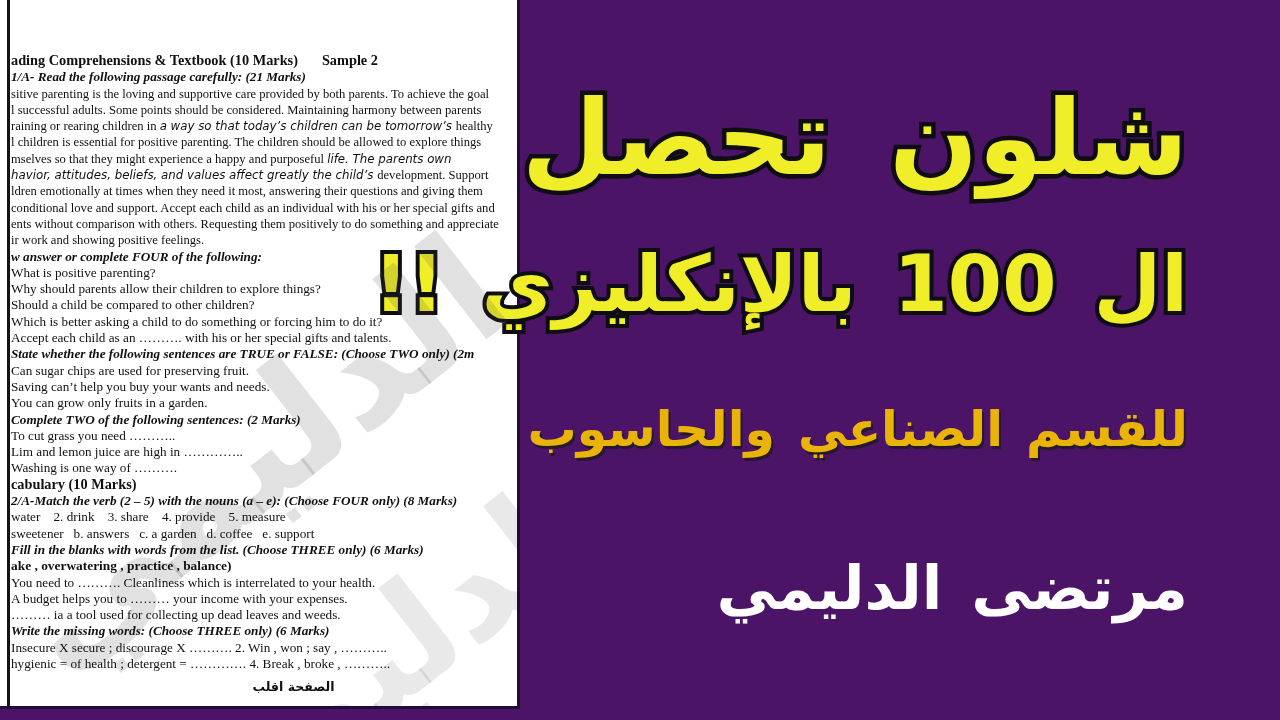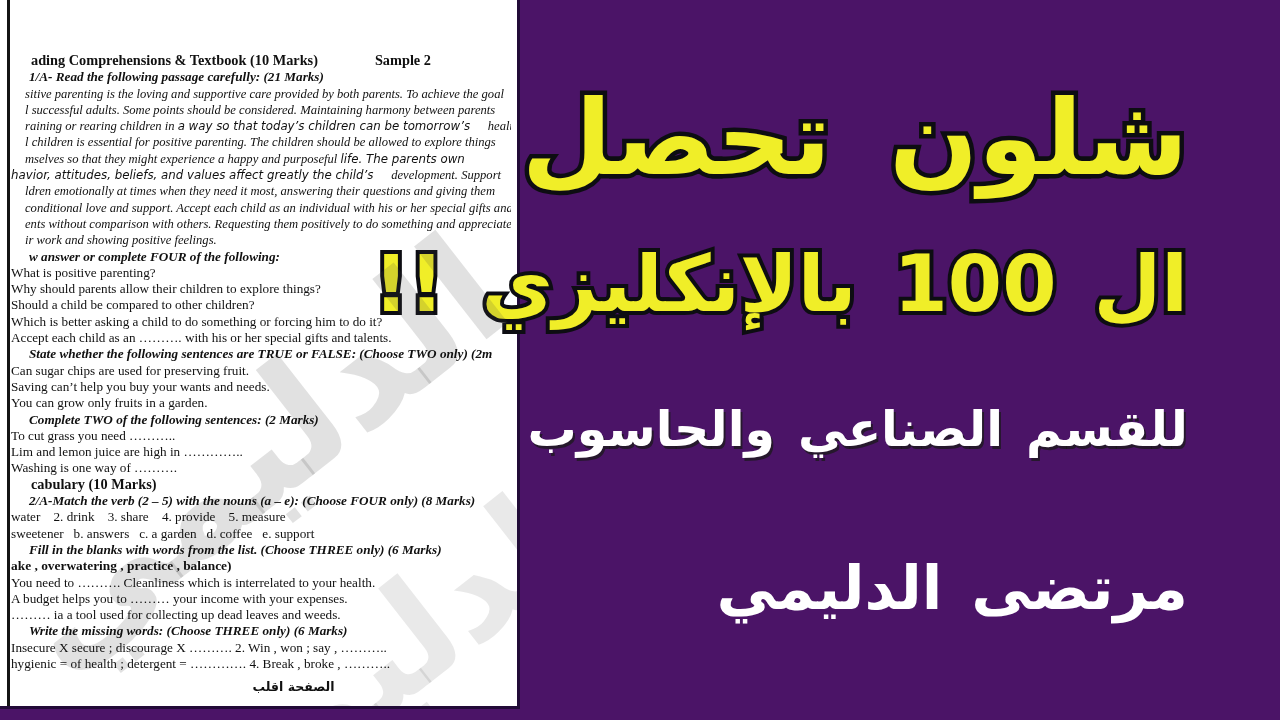--- a/index.html
+++ b/index.html
@@ -44,27 +44,27 @@
   .wm2 { left: 120px; top: 760px; font-size: 140px; transform: rotate(-38deg); color: rgba(70,70,70,0.12); }
 
   .doc {
     position: absolute;
     left: 11px; top: 52px; right: 6px;
     z-index: 2;
     color: #101010;
     overflow: hidden;
   }
   .line { height: 16.3px; line-height: 16.3px; white-space: pre; }
-  .seg.h1  { font-weight: bold; font-size: 14.3px; margin-left: 20px; }
+  .seg.h1  { font-weight: bold; font-size: 14.3px; }
   .seg.b   { font-weight: bold; font-size: 13.4px; margin-top: 38px; }
-  .seg.bi  { font-weight: bold; font-style: italic; font-size: 13.2px; padding-left: 18px; }
-  .seg.it  { font-style: italic; font-size: 12.6px; margin-left: 14px; }
+  .seg.bi  { font-weight: bold; font-style: italic; font-size: 13.2px; }
+  .seg.it  { font-size: 12.6px; }
   .seg.si  { font-style: italic; font-size: 11.8px; font-family: "DejaVu Sans", sans-serif; }
   .seg.reg { font-size: 13.2px; text-align: right; }
-  .seg.tab { margin-left: 57px; }
+  .seg.tab { margin-left: 24px; }
 
   .page-footer {
     position: absolute;
     left: 0; right: 0; top: 679px;
     z-index: 2;
     text-align: center;
     padding-left: 70px;
     direction: rtl;
     font-family: "DejaVu Sans", sans-serif;
     font-weight: bold;
@@ -101,21 +101,21 @@
     line-height: 1.3;
     color: #F0EE28;
     -webkit-text-stroke: 8px #0D0D12;
     paint-order: stroke fill;
     word-spacing: 10px;
   }
   .subtitle {
     top: 396px;
     font-size: 49px;
     line-height: 1.4;
-    color: #ffffff;
+    color: #eab308;
     text-shadow: 2px 3px 0 rgba(25,25,25,0.75);
     word-spacing: 6px;
   }
   .author {
     top: 546px;
     font-size: 60px;
     line-height: 1.4;
     color: #FFFFFF;
     word-spacing: 8px;
   }

